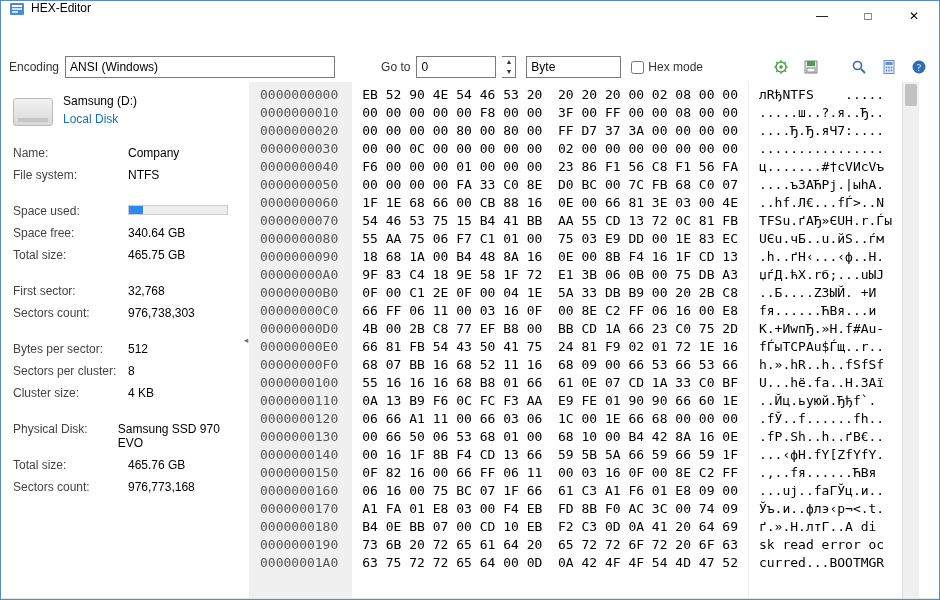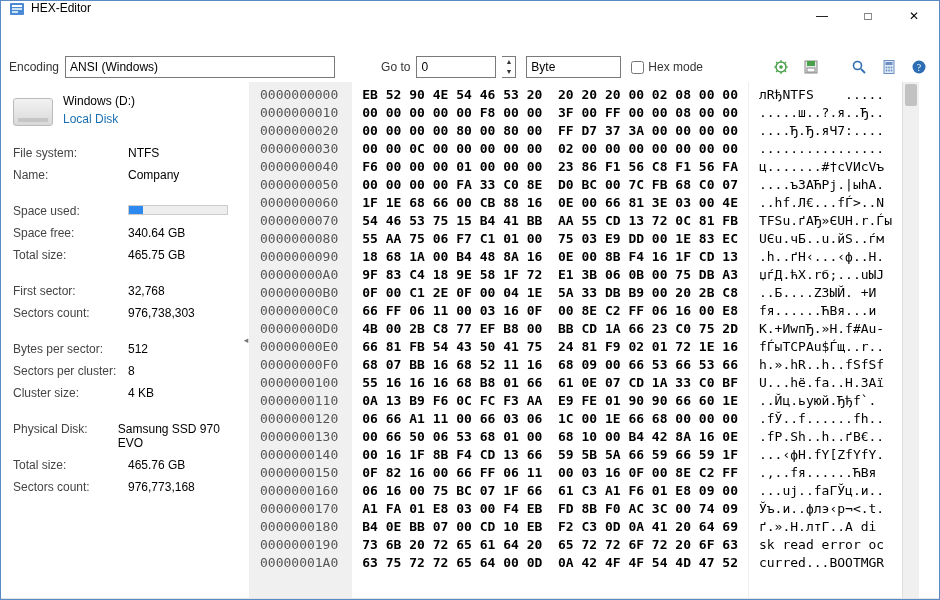--- a/index.html
+++ b/index.html
@@ -32,21 +32,21 @@
 .kv { display: flex; margin-bottom: 8px; }
 .kv .k { width: 115px; color: #444; }
 .kv .v { color: #000; }
 .sec { margin-bottom: 22px; }
 .usedbar { width: 100px; height: 10px; background: #eee; border: 1px solid #ccc; display: inline-block; position: relative; }
 .usedbar .fill { position: absolute; left: 0; top: 0; bottom: 0; background: #2d89ef; }
 .collapse-handle { position: absolute; right: -1px; top: 50%; transform: translateY(-50%); width: 8px; height: 40px; display:flex; align-items:center; justify-content:center; font-size:9px; color:#777; cursor:pointer; }
 
 .hexwrap { flex: 1; display: flex; font-family: Consolas, monospace; font-size: 13px; line-height: 18px; overflow: hidden; border-left: 1px solid #eee; }
 .offcol { background: #f0f0f0; color: #555; padding: 4px 14px 4px 10px; white-space: pre; }
-.hexcol { padding: 4px 10px; white-space: pre; color: #000; font-weight: bold; }
+.hexcol { padding: 4px 10px; white-space: pre; color: #000; }
 .txtcol { padding: 4px 10px; white-space: pre; color: #000; border-left: 1px solid #eee; }
 .vscroll { width: 17px; background: #f0f0f0; border-left: 1px solid #ddd; position: relative; }
 .vscroll .thumb { position:absolute; left:2px; right:2px; top:2px; height:22px; background:#c2c2c2; border-radius:2px; }
 
 .statusbar { height: 22px; display: flex; align-items: center; padding: 0 10px; gap: 40px; font-size: 12px; color: #333; border-top: 1px solid #e5e5e5; flex-direction: column; }
 .statusbar .seg { white-space: nowrap; }
 .statusbar .seg1 { flex: 0 0 auto; }
 .statusbar .seg2 { margin-left: auto; margin-right: auto; }
 .statusbar .seg3 { flex: 0 0 200px; }
 
@@ -129,32 +129,32 @@
         <text x="8" y="12" font-size="10" fill="#fff" text-anchor="middle" font-family="Segoe UI">?</text>
       </svg>
     </div>
 </div>
 
 <div class="main">
   <div class="sidebar">
     <div class="diskhead">
       <div class="disk-glyph"></div>
       <div>
-        <div class="dn">Windows (D:)</div>
+        <div class="dn">Samsung (D:)</div>
         <div class="dt">Local Disk</div>
       </div>
     </div>
     <div class="sec" id="sec1">
+        <div class="kv">
+          <div class="k">Name:</div>
+          <div class="v">Company</div>
+        </div>
         <div class="kv">
           <div class="k">File system:</div>
           <div class="v">NTFS</div>
-        </div>
-        <div class="kv">
-          <div class="k">Name:</div>
-          <div class="v">Company</div>
         </div>
       </div>
     <div class="sec">
       <div class="kv">
           <div class="k">Space used:</div>
           <div class="v"><span class="usedbar"><span class="fill" id="usedfill" style="width: 14%;"></span></span></div>
         </div>
       <div id="sec2">
           <div class="kv">
             <div class="k">Space free:</div>

